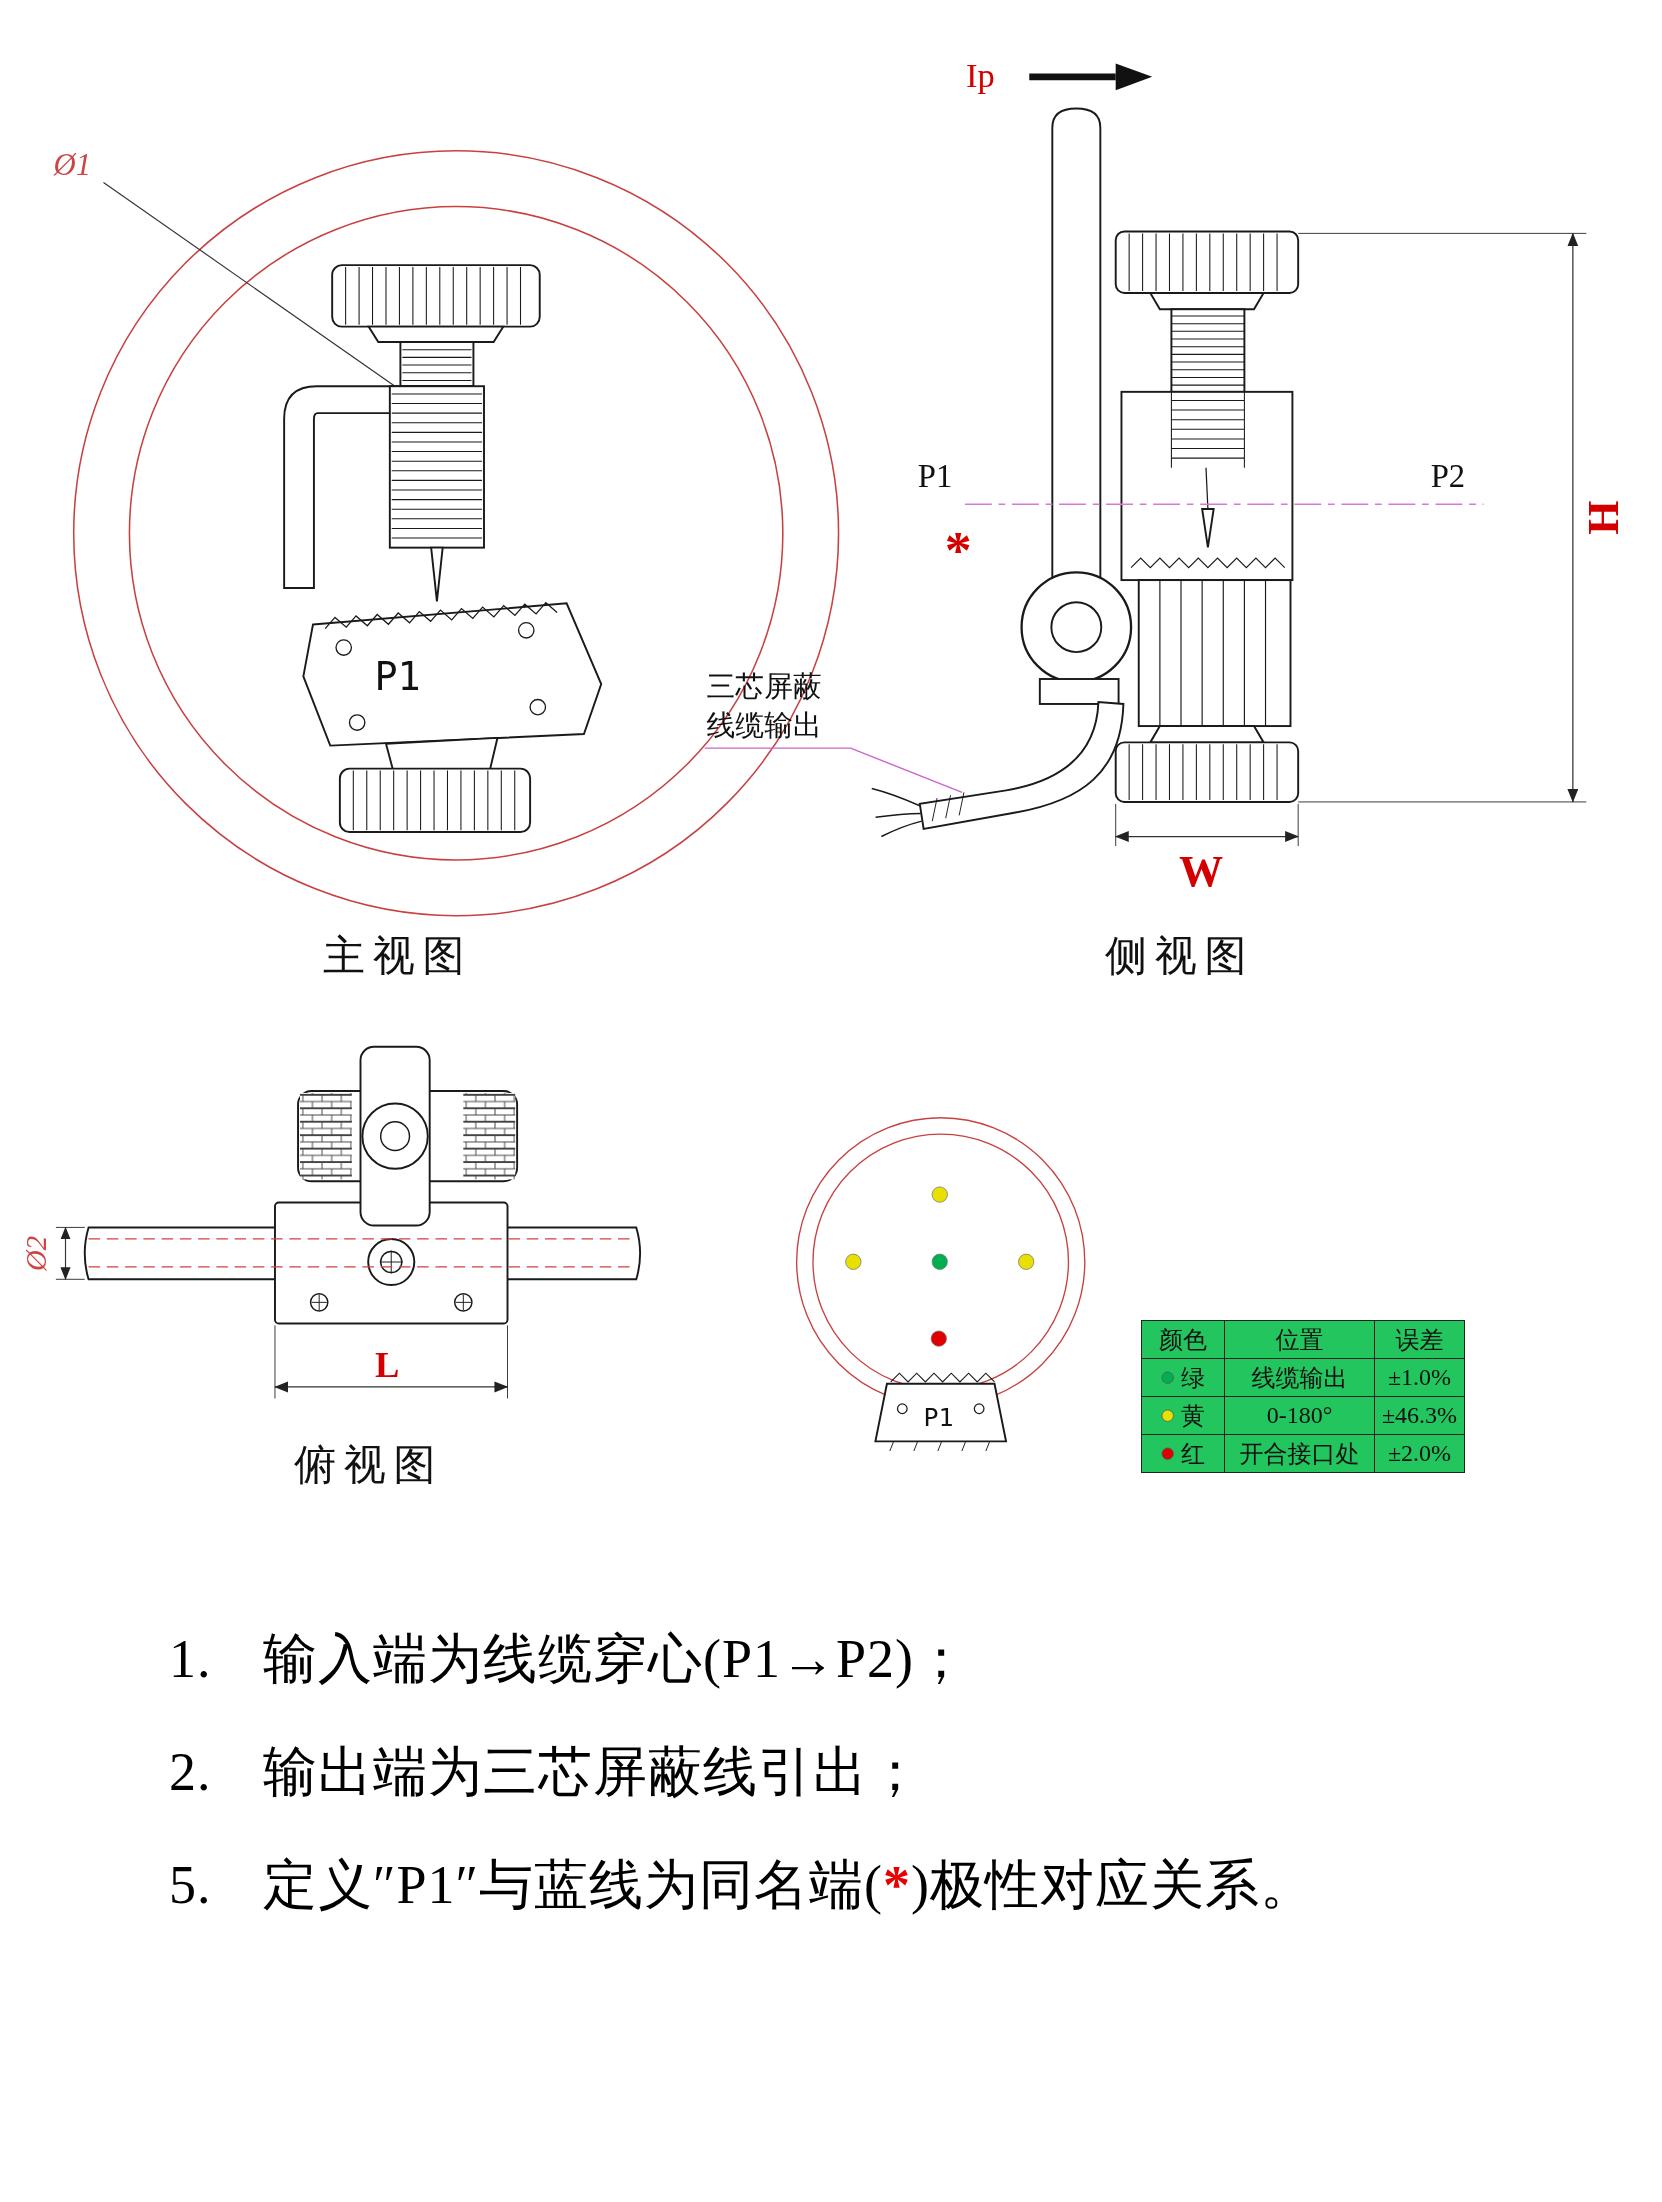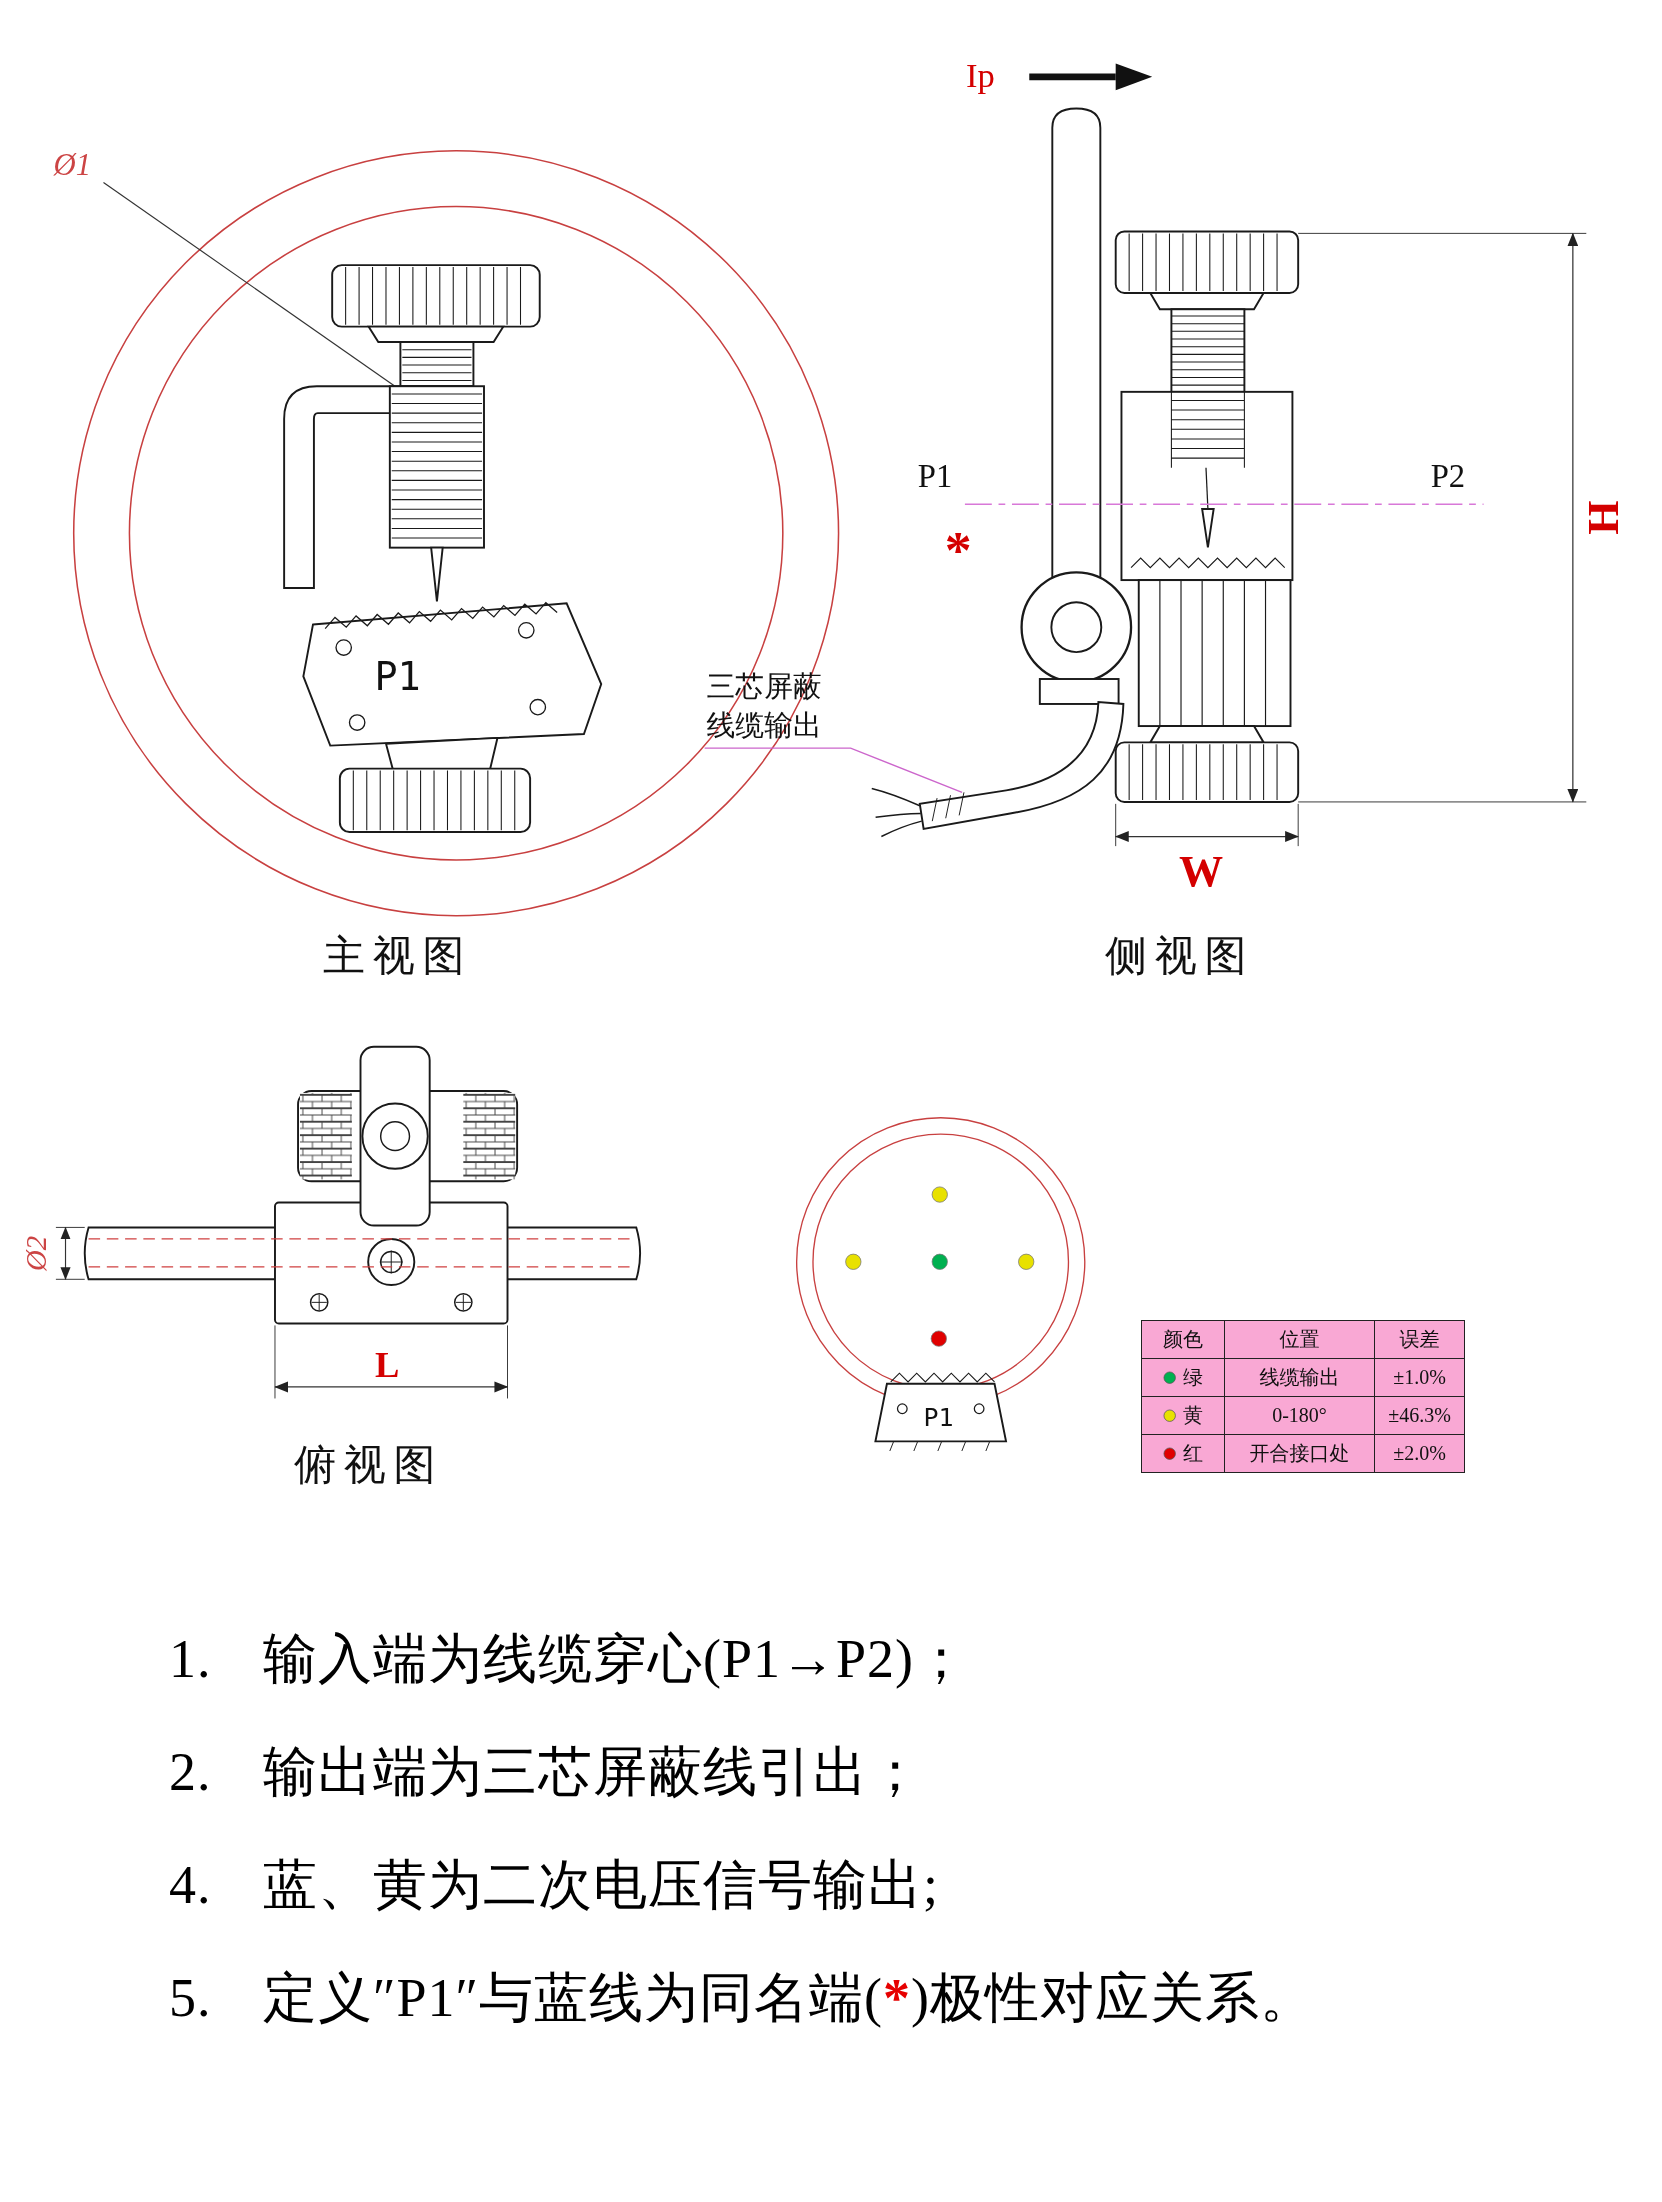--- a/index.html
+++ b/index.html
@@ -4,21 +4,21 @@
 <style>
   *{margin:0;padding:0;box-sizing:border-box}
   html,body{width:1663px;height:2203px;background:#ffffff;overflow:hidden;
     font-family:"Liberation Serif","DejaVu Serif",serif;color:#111}
   .stage{position:relative;width:1663px;height:2203px;background:#fff}
   svg{position:absolute;overflow:visible}
   .caption{position:absolute;font-size:42px;letter-spacing:7.7px;color:#111}
   .sens-title{position:absolute;left:755px;top:1057px;font-size:33px;letter-spacing:2.9px;color:#111}
 
   
-  .err-table{position:absolute;left:1141px;top:1320px;font-size:20px;border-top:1px solid #222;border-left:1px solid #222;background:#f9a8d4}
+  .err-table{position:absolute;left:1141px;top:1320px;font-size:24px;border-top:1px solid #222;border-left:1px solid #222;background:#22c55e}
   .tr{display:flex}
   .th,.td{border-right:1px solid #222;border-bottom:1px solid #222;height:38px;
     display:flex;align-items:center;justify-content:center;gap:6.7px}
   .c1{width:83px}.c2{width:150px}.c3{width:90px}
 
   
   .notes{position:absolute;left:0;top:1583px;width:1663px;color:#000}
   .notes-title{font-size:56px;margin-left:13.4px;letter-spacing:1.9px}
   .note-item{margin-left:169px;margin-top:40px;font-size:54px;letter-spacing:1px;white-space:nowrap}
   .note-item .num{display:inline-block;min-width:94px}
@@ -254,21 +254,18 @@
   </div>
 
   <div class="notes">
     <div class="note-item">
       <span class="num">1.</span><span>输入端为线缆穿心(P1→P2)；</span>
     </div>
     <div class="note-item">
       <span class="num">2.</span><span>输出端为三芯屏蔽线引出；</span>
     </div>
     <div class="note-item">
-      <span class="num">4.</span><span>蓝、黄为二次电压信号输出;</span>
-    </div>
-    <div class="note-item">
       <span class="num">5.</span><span>定义″P1″与蓝线为同名端(</span><span class="red-star">*</span><span>)极性对应关系。</span>
     </div>
   </div>
 
 </div>
 
 
 </body></html>

